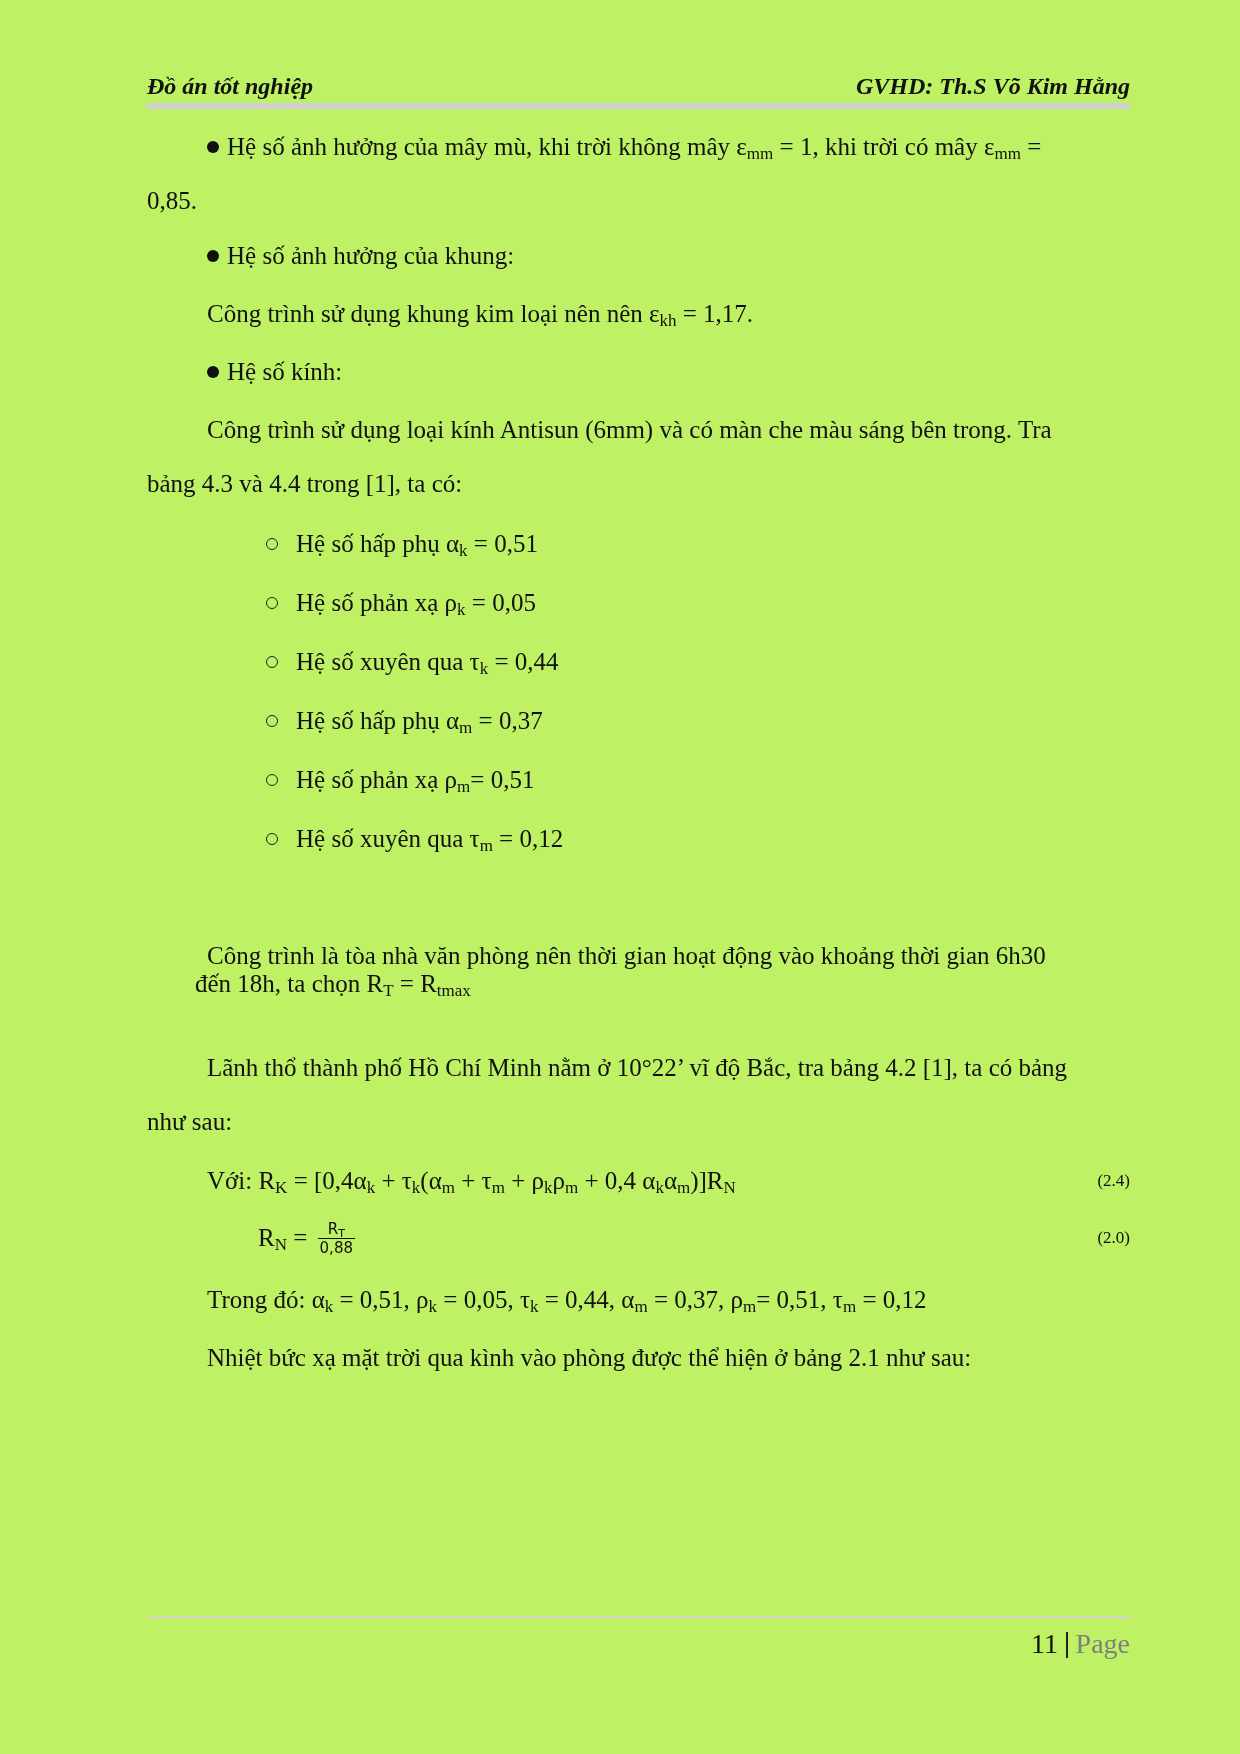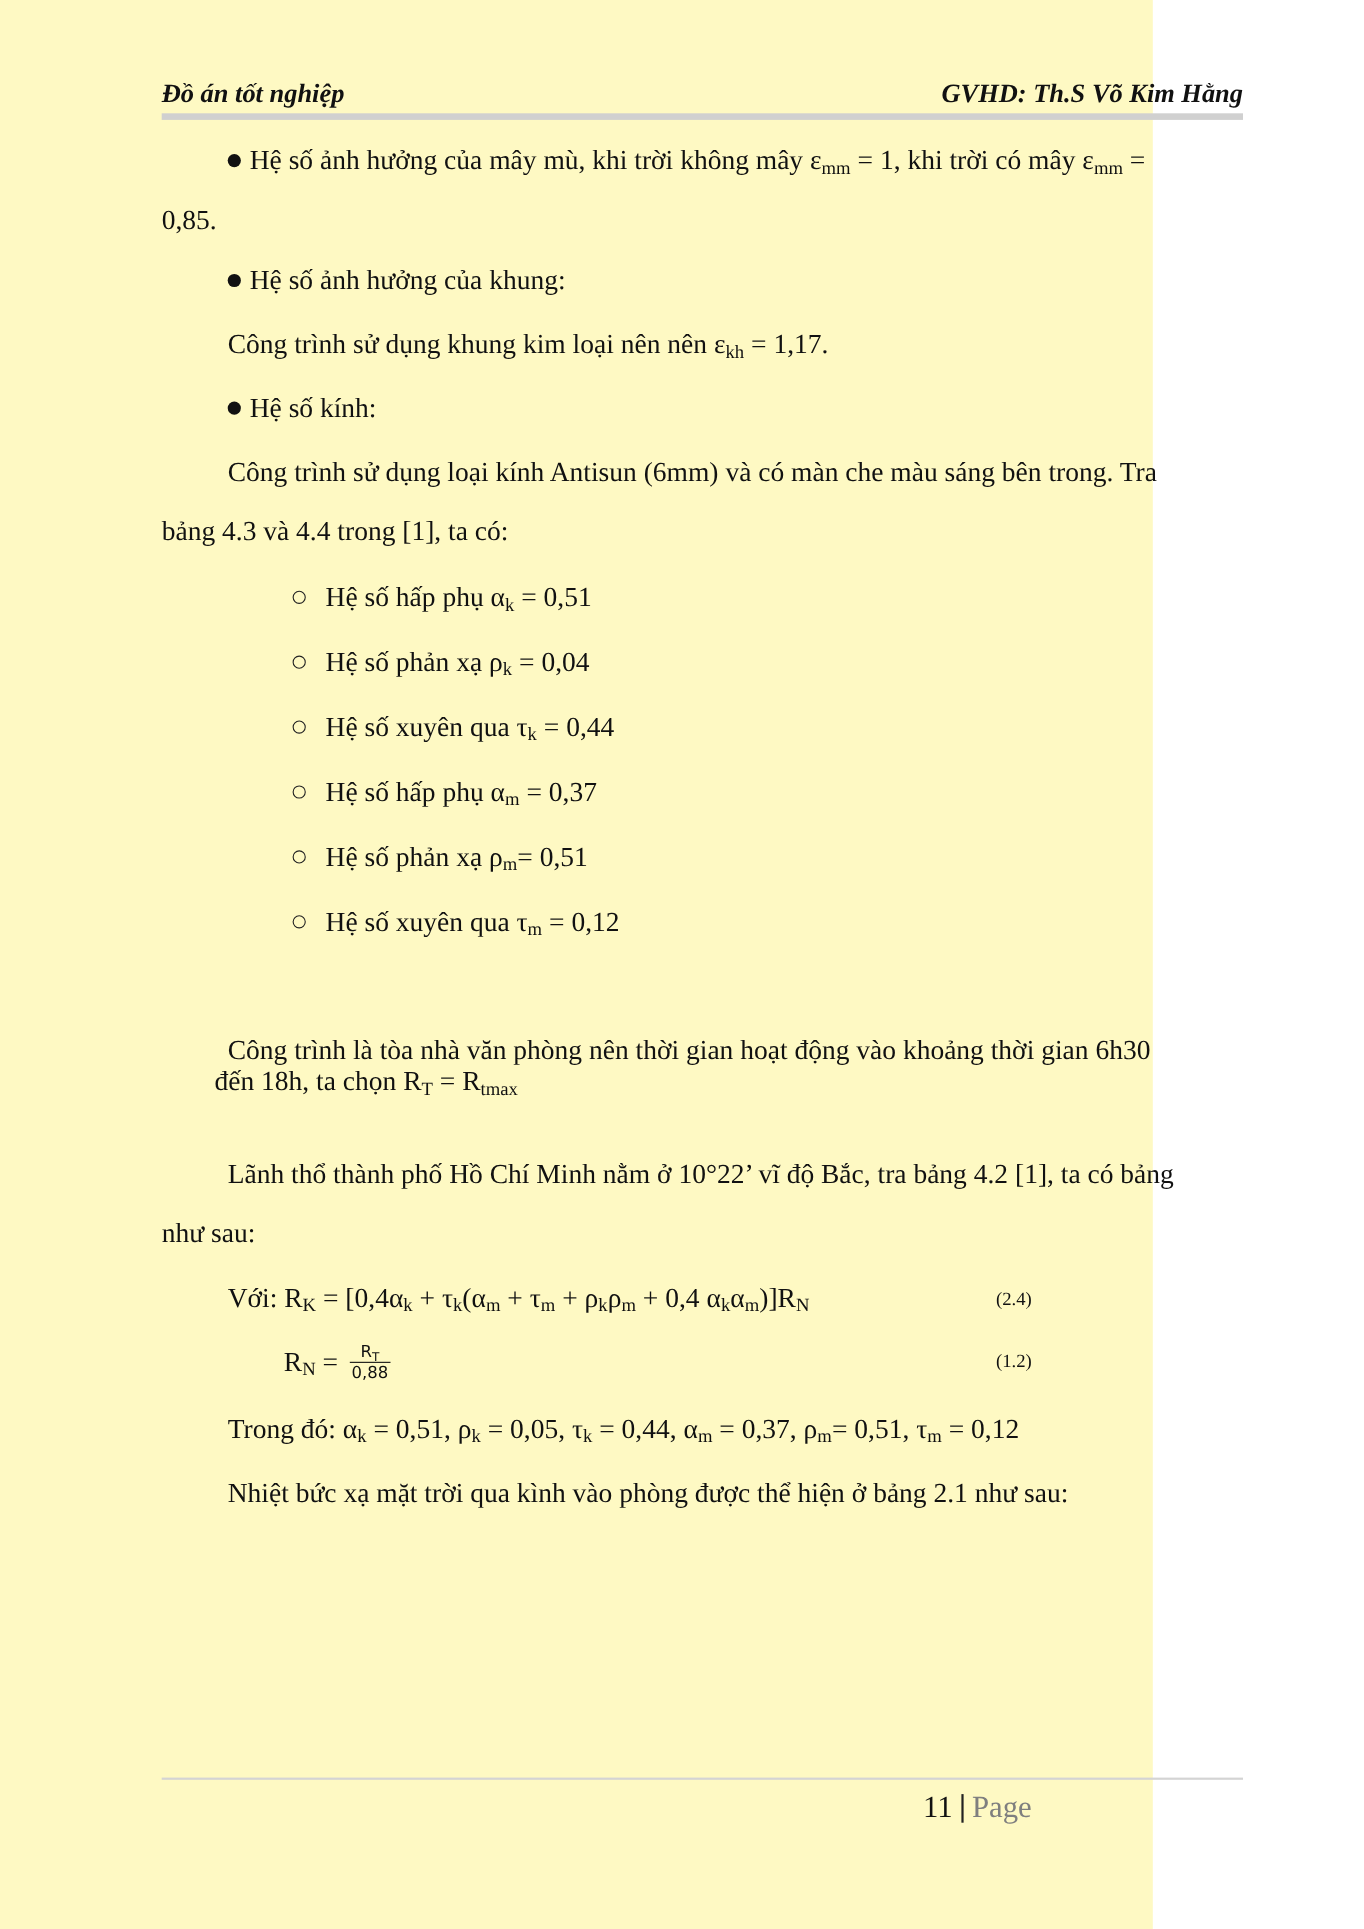--- a/index.html
+++ b/index.html
@@ -10,23 +10,23 @@
       overflow: hidden;
     }
     body {
       font-family: "Liberation Serif", "DejaVu Serif", serif;
       color: #111111;
       position: relative;
     }
     .page {
       position: absolute;
       left: 0; top: 0;
-      width: 1048px;
+      width: 1240px;
       height: 1754px;
-      background: #fef9c3;
+      background: #bef264;
     }
     
     .header {
       position: absolute;
       left: 147px;
       top: 70px;
       width: 983px;
       height: 32px;
       font-style: italic;
       font-weight: bold;
@@ -163,21 +163,21 @@
     <span class="bullet-dot"></span><span>Hệ số kính:</span>
   </div>
 
   <div class="line" style="left:207px; top:414px; word-spacing:0px;">Công trình sử dụng loại kính Antisun (6mm) và có màn che màu sáng bên trong. Tra</div>
   <div class="line" style="left:147px; top:468px;">bảng 4.3 và 4.4 trong [1], ta có:</div>
 
   <div class="line" style="left:266px; top:528px;">
     <span class="circle-mark"></span><span>Hệ số hấp phụ α</span><sub>k</sub><span> = 0,51</span>
   </div>
   <div class="line" style="left:266px; top:587px;">
-    <span class="circle-mark"></span><span>Hệ số phản xạ ρ</span><sub>k</sub><span> = 0,04</span>
+    <span class="circle-mark"></span><span>Hệ số phản xạ ρ</span><sub>k</sub><span> = 0,05</span>
   </div>
   <div class="line" style="left:266px; top:646px;">
     <span class="circle-mark"></span><span>Hệ số xuyên qua τ</span><sub>k</sub><span> = 0,44</span>
   </div>
   <div class="line" style="left:266px; top:705px;">
     <span class="circle-mark"></span><span>Hệ số hấp phụ α</span><sub>m</sub><span> = 0,37</span>
   </div>
   <div class="line" style="left:266px; top:764px;">
     <span class="circle-mark"></span><span>Hệ số phản xạ ρ</span><sub>m</sub><span>= 0,51</span>
   </div>
@@ -195,21 +195,21 @@
   <div class="line" style="left:147px; top:1106px;">như sau:</div>
 
   <div class="line" style="left:207px; top:1165px;">
     <span>Với: R</span><sub>K</sub><span> = [0,4α</span><sub>k</sub><span> + τ</span><sub>k</sub><span>(α</span><sub>m</sub><span> + τ</span><sub>m</sub><span> + ρ</span><sub>k</sub><span>ρ</span><sub>m</sub><span> + 0,4 α</span><sub>k</sub><span>α</span><sub>m</sub><span>)]R</span><sub>N</sub>
   </div>
   <div class="eqno" style="top:1165px;">(2.4)</div>
 
   <div class="line" style="left:258px; top:1222px;">
     <span>R</span><sub>N</sub><span> = </span><span class="frac"><span class="num"><span>R</span><sub>T</sub></span><span class="den">0,88</span></span>
   </div>
-  <div class="eqno" style="top:1222px;">(1.2)</div>
+  <div class="eqno" style="top:1222px;">(2.0)</div>
 
   <div class="line" style="left:207px; top:1284px;">
     <span>Trong đó: α</span><sub>k</sub><span> = 0,51, ρ</span><sub>k</sub><span> = 0,05, τ</span><sub>k</sub><span> = 0,44, α</span><sub>m</sub><span> = 0,37, ρ</span><sub>m</sub><span>= 0,51, τ</span><sub>m</sub><span> = 0,12</span>
   </div>
 
   <div class="line" style="left:207px; top:1342px;">Nhiệt bức xạ mặt trời qua kình vào phòng được thể hiện ở bảng 2.1 như sau:</div>
 
   <div class="footer-rule"></div>
   <div class="footer">
     <span class="num">11</span><span class="sep"></span><span class="word">Page</span>

